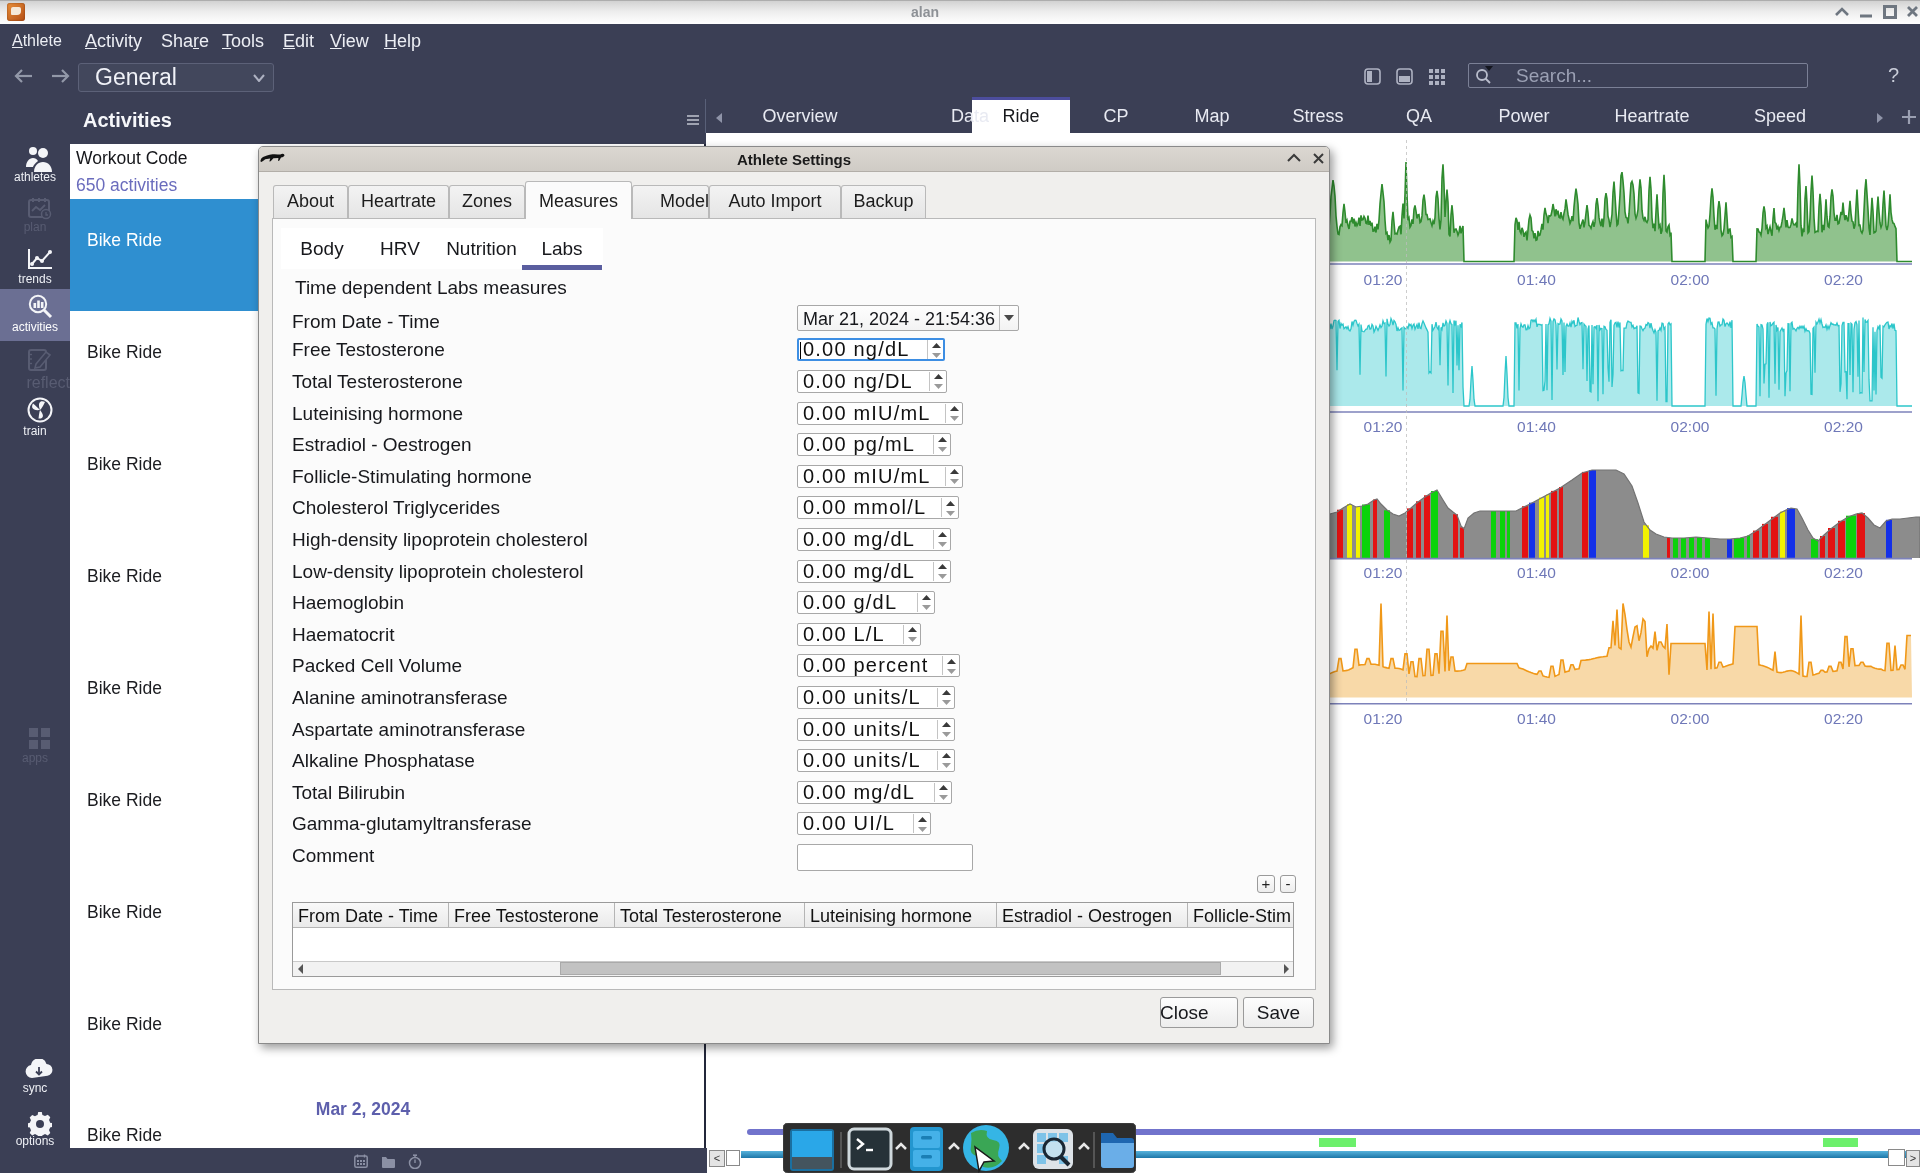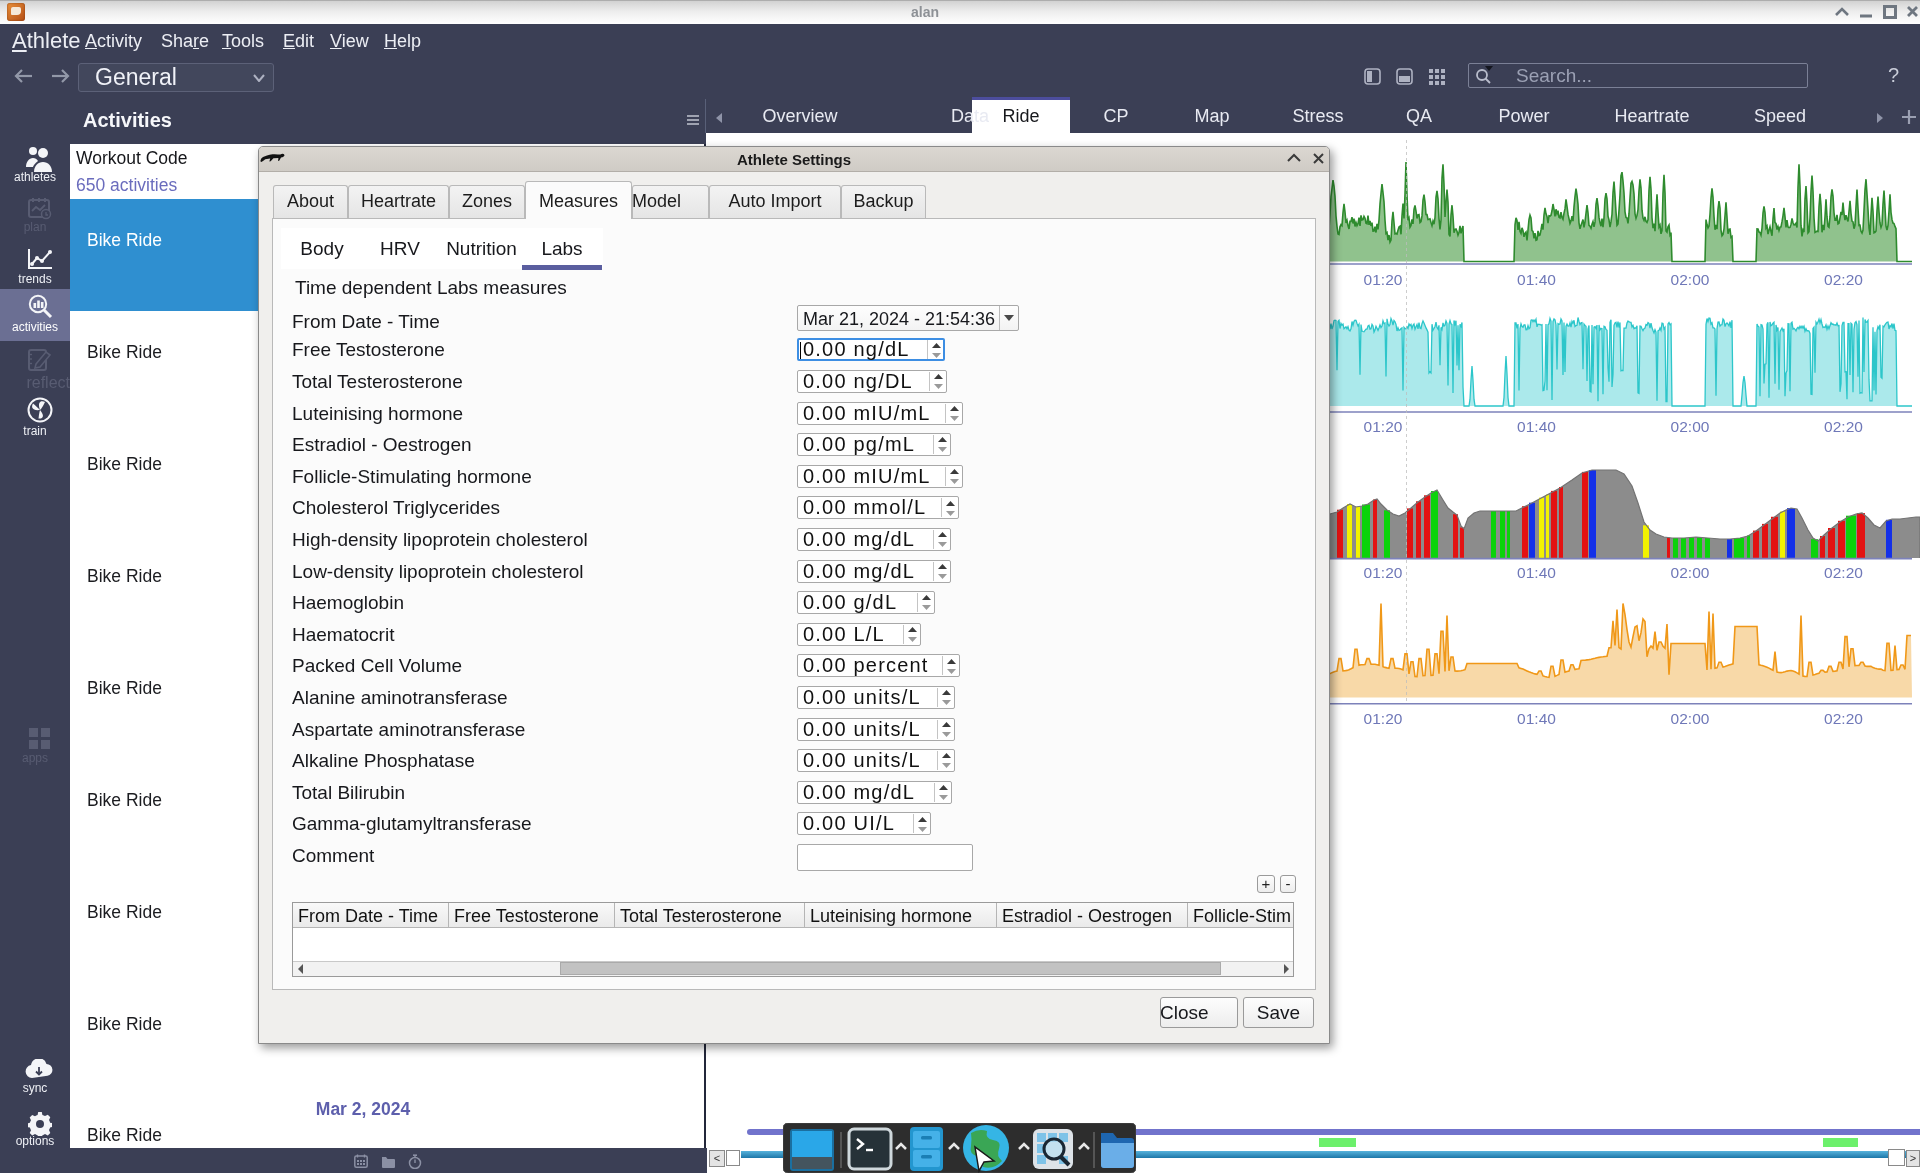--- a/index.html
+++ b/index.html
@@ -10,21 +10,21 @@
 <div style="position:absolute;left:11px;top:7px;width:10px;height:8px;background:#f5e8d8;border-radius:2px 2px 4px 1px"></div>
 <div style="position:absolute;left:825px;top:2px;width:200px;height:20px;line-height:20px;text-align:center;font-size:14px;font-weight:bold;color:#8d9196">alan</div>
 <svg style="position:absolute;left:1833px;top:5px" width="86" height="14" viewBox="0 0 86 14">
 <path d="M3 10 L9 4 L15 10" fill="none" stroke="#6e7680" stroke-width="2.6"></path>
 <line x1="27" y1="11" x2="39" y2="11" stroke="#6e7680" stroke-width="3"></line>
 <rect x="51.5" y="1.5" width="11" height="11" fill="none" stroke="#6e7680" stroke-width="3"></rect>
 <path d="M75 2 L84 11 M84 2 L75 11" stroke="#6e7680" stroke-width="2.8"></path>
   </svg>
 <div style="position:absolute;left:0;top:24px;width:1920px;height:109px;background:#3b3f55"></div>
 <div style="position:absolute;left:0;top:133px;width:706px;height:11px;background:#3b3f55"></div>
-<div style="position:absolute;left:12px;top:30px;height:22px;line-height:22px;font-size:22px;color:#eceef4"><u>A</u>thlete</div>
+<div style="position:absolute;left:12px;top:30px;height:22px;line-height:22px;font-size:16px;color:#eceef4"><u>A</u>thlete</div>
 <div style="position:absolute;left:85px;top:30px;height:22px;line-height:22px;font-size:18px;color:#eceef4"><u>A</u>ctivity</div>
 <div style="position:absolute;left:161px;top:30px;height:22px;line-height:22px;font-size:18px;color:#eceef4">Sha<u>r</u>e</div>
 <div style="position:absolute;left:222px;top:30px;height:22px;line-height:22px;font-size:18px;color:#eceef4"><u>T</u>ools</div>
 <div style="position:absolute;left:283px;top:30px;height:22px;line-height:22px;font-size:18px;color:#eceef4"><u>E</u>dit</div>
 <div style="position:absolute;left:330px;top:30px;height:22px;line-height:22px;font-size:18px;color:#eceef4"><u>V</u>iew</div>
 <div style="position:absolute;left:384px;top:30px;height:22px;line-height:22px;font-size:18px;color:#eceef4"><u>H</u>elp</div>
 <svg style="position:absolute;left:12px;top:66px" width="60" height="20" viewBox="0 0 60 20">
 <line x1="4" y1="10" x2="20" y2="10" stroke="#9298a8" stroke-width="2.2"></line>
     <path d="M10 4 L4 10 L10 16" fill="none" stroke="#9298a8" stroke-width="2.2"></path>
 <line x1="40" y1="10" x2="56" y2="10" stroke="#9298a8" stroke-width="2.2"></line>
@@ -331,21 +331,21 @@
 <div style="position:absolute;left:272px;top:218px;width:1044px;height:772px;background:#fbfbfb;border:1px solid #b9b9b9"></div>
 <div style="position:absolute;left:273px;top:185px;width:75px;height:33px;background:linear-gradient(#f3f3f3,#e5e5e5);border:1px solid #b9b9b9;border-bottom:none;border-radius:3px 3px 0 0"></div>
 <div style="position:absolute;left:273px;top:189px;width:75px;height:24px;line-height:24px;text-align:center;font-size:18px;color:#1c1c1c">About</div>
 <div style="position:absolute;left:348px;top:185px;width:101px;height:33px;background:linear-gradient(#f3f3f3,#e5e5e5);border:1px solid #b9b9b9;border-bottom:none;border-radius:3px 3px 0 0"></div>
 <div style="position:absolute;left:348px;top:189px;width:101px;height:24px;line-height:24px;text-align:center;font-size:18px;color:#1c1c1c">Heartrate</div>
 <div style="position:absolute;left:449px;top:185px;width:76px;height:33px;background:linear-gradient(#f3f3f3,#e5e5e5);border:1px solid #b9b9b9;border-bottom:none;border-radius:3px 3px 0 0"></div>
 <div style="position:absolute;left:449px;top:189px;width:76px;height:24px;line-height:24px;text-align:center;font-size:18px;color:#1c1c1c">Zones</div>
 <div style="position:absolute;left:525px;top:181px;width:107px;height:38px;background:#fbfbfb;border:1px solid #b9b9b9;border-bottom:none;border-radius:3px 3px 0 0"></div>
 <div style="position:absolute;left:525px;top:189px;width:107px;height:24px;line-height:24px;text-align:center;font-size:18px;color:#1c1c1c">Measures</div>
 <div style="position:absolute;left:632px;top:185px;width:77px;height:33px;background:linear-gradient(#f3f3f3,#e5e5e5);border:1px solid #b9b9b9;border-bottom:none;border-radius:3px 3px 0 0"></div>
-<div style="position:absolute;left:632px;top:189px;width:77px;height:24px;line-height:24px;text-align:left;font-size:18px;color:#1c1c1c">Model</div>
+<div style="position:absolute;left:632px;top:189px;width:77px;height:24px;line-height:24px;text-align:right;font-size:18px;color:#1c1c1c">Model</div>
 <div style="position:absolute;left:709px;top:185px;width:132px;height:33px;background:linear-gradient(#f3f3f3,#e5e5e5);border:1px solid #b9b9b9;border-bottom:none;border-radius:3px 3px 0 0"></div>
 <div style="position:absolute;left:709px;top:189px;width:132px;height:24px;line-height:24px;text-align:center;font-size:18px;color:#1c1c1c">Auto Import</div>
 <div style="position:absolute;left:841px;top:185px;width:85px;height:33px;background:linear-gradient(#f3f3f3,#e5e5e5);border:1px solid #b9b9b9;border-bottom:none;border-radius:3px 3px 0 0"></div>
 <div style="position:absolute;left:841px;top:189px;width:85px;height:24px;line-height:24px;text-align:center;font-size:18px;color:#1c1c1c">Backup</div>
 <div style="position:absolute;left:281px;top:228px;width:322px;height:41px;background:#fff"></div>
 <div style="position:absolute;left:287px;top:237px;width:70px;height:24px;line-height:24px;text-align:center;font-size:19px;color:#17181c">Body</div>
 <div style="position:absolute;left:365px;top:237px;width:70px;height:24px;line-height:24px;text-align:center;font-size:19px;color:#17181c">HRV</div>
 <div style="position:absolute;left:441px;top:237px;width:81px;height:24px;line-height:24px;text-align:center;font-size:19px;color:#17181c">Nutrition</div>
 <div style="position:absolute;left:522px;top:237px;width:80px;height:24px;line-height:24px;text-align:center;font-size:19px;color:#17181c">Labs</div>
 <div style="position:absolute;left:522px;top:265px;width:80px;height:5px;background:#5a5e9f"></div>

